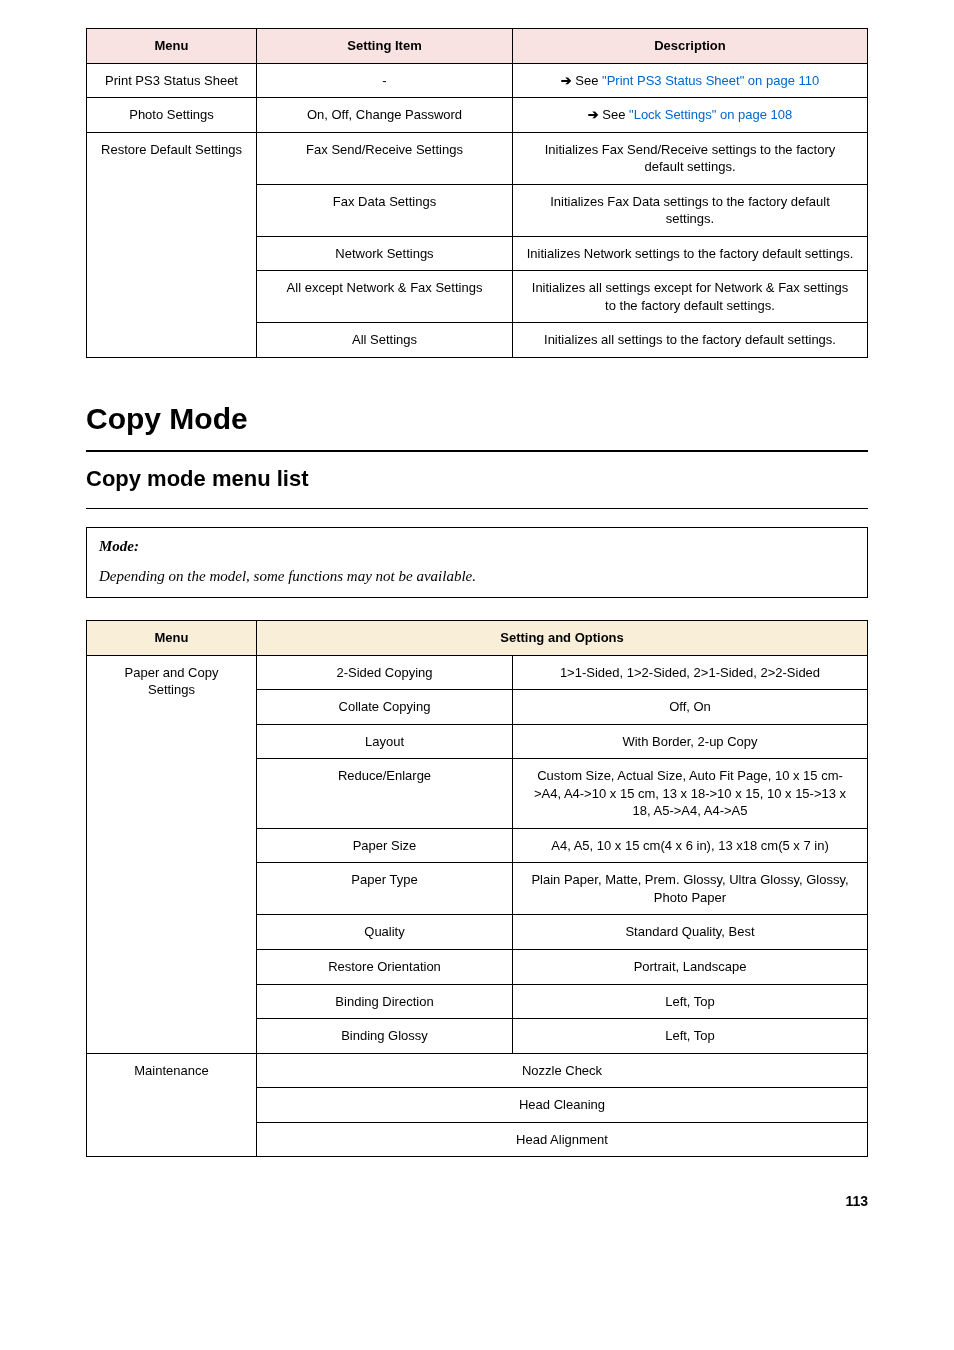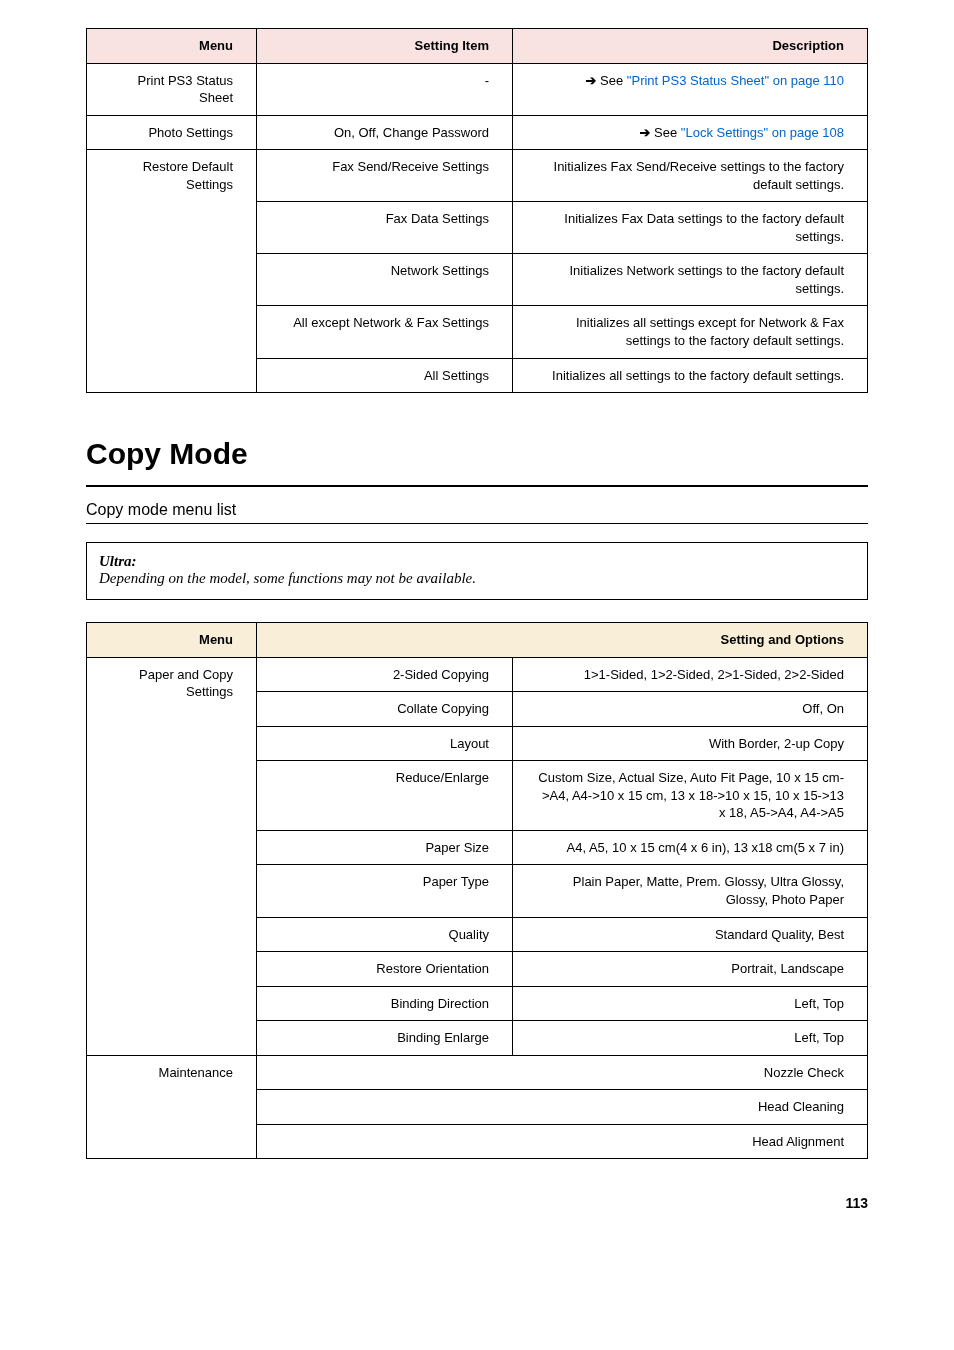--- a/index.html
+++ b/index.html
@@ -28,22 +28,22 @@
     margin-bottom: 46px;
   }
 
   table {
     border-collapse: collapse;
     width: 100%;
     table-layout: fixed;
   }
   th, td {
     border: 1px solid #000;
-    padding: 8px 23px;
-    text-align: right;
+    padding: 8px 13px;
+    text-align: center;
     vertical-align: top;
     font-size: 13px;
     line-height: 1.35;
   }
   th {
     font-weight: 700;
   }
   .tint-red th { background: #f8e2e2; }
   .tint-yel th { background: #f9efd9; }
 
@@ -54,23 +54,23 @@
     font-size: 30px;
     font-weight: 700;
     margin: 44px 0 14px 0;
   }
   .rule-thick {
     border: 0;
     border-top: 2px solid #000;
     margin: 0 0 14px 0;
   }
   h2.sub {
-    font-size: 16px;
-    font-weight: 400;
-    margin: 4px 0 4px 0;
+    font-size: 22px;
+    font-weight: 700;
+    margin: 4px 0 16px 0;
   }
   .rule-thin {
     border: 0;
     border-top: 1px solid #000;
     margin: 0 0 18px 0;
   }
 
   .note-box {
     border: 1px solid #000;
     padding: 10px 12px 12px 12px;
@@ -79,20 +79,21 @@
   .note-title {
     font-style: italic;
     font-weight: 700;
     font-family: "Times New Roman", Times, serif;
     font-size: 15px;
   }
   .note-body {
     font-style: italic;
     font-family: "Times New Roman", Times, serif;
     font-size: 15px;
+    margin-top: 13px;
   }
 
   .page-number {
     text-align: right;
     font-weight: 700;
     font-size: 14px;
     margin-top: 36px;
   }
 
   
@@ -161,21 +162,21 @@
       </tr>
     </tbody>
   </table>
 
   <h1 class="copy-mode">Copy Mode</h1>
   <hr class="rule-thick">
   <h2 class="sub">Copy mode menu list</h2>
   <hr class="rule-thin">
 
   <div class="note-box">
-    <div class="note-title">Ultra:</div>
+    <div class="note-title">Mode:</div>
     <div class="note-body">Depending on the model, some functions may not be available.</div>
   </div>
 
   <table class="t2 tint-yel">
     <colgroup>
         <col class="c1">
         <col class="c2">
         <col class="c3">
       </colgroup>
     <thead>
@@ -216,21 +217,21 @@
       </tr>
       <tr>
         <td>Restore Orientation</td>
         <td>Portrait, Landscape</td>
       </tr>
       <tr>
         <td>Binding Direction</td>
         <td>Left, Top</td>
       </tr>
       <tr>
-        <td>Binding Enlarge</td>
+        <td>Binding Glossy</td>
         <td>Left, Top</td>
       </tr>
       <tr>
         <td rowspan="3">Maintenance</td>
         <td colspan="2">Nozzle Check</td>
       </tr>
       <tr>
         <td colspan="2">Head Cleaning</td>
       </tr>
       <tr>

